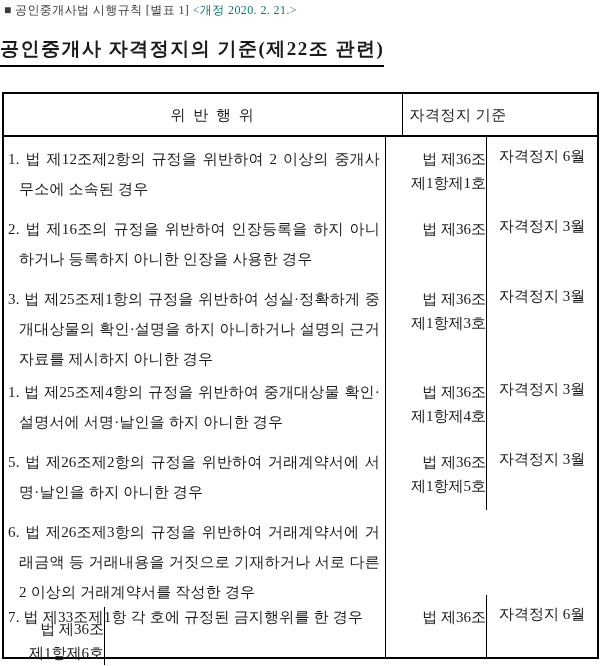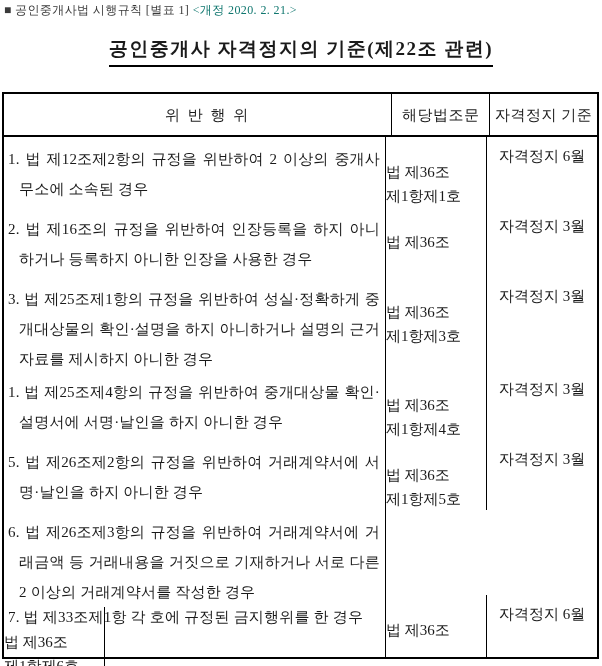--- a/index.html
+++ b/index.html
@@ -12,21 +12,20 @@
     overflow:hidden;
   }
   .src-line {
     position:absolute; top:2px; left:4px;
     font-size:12px; letter-spacing:0.4px;
     color:#3a3a3a; white-space:nowrap;
   }
   .src-line .rev { color:#0f766e; }
   .title-wrap {
     position:absolute; top:36px; left:0; width:602px;
-    text-align:center;
   }
   .title {
     display:inline-block;
     font-size:19px; font-weight:bold; letter-spacing:1.5px;
     border-bottom:2px solid #000; padding-bottom:3px;
     white-space:nowrap;
   }
   .tbl {
     position:absolute; left:2px; top:92px;
     width:593px;
@@ -46,21 +45,21 @@
   .c1 {
     box-sizing:border-box; width:382px;
     border-right:1px solid #000;
     padding:7px 5px 0 15px; text-indent:-11px;
     font-size:15px; line-height:30px;
     text-align:justify; letter-spacing:0.2px;
   }
   .c2 {
     box-sizing:border-box; width:101px;
     border-right:1px solid #000;
-    padding-top:23px; text-align:left;
+    padding-top:10px; text-align:right;
     font-size:15px; line-height:24px;
   }
   .c3 {
     box-sizing:border-box; width:110px;
     padding-top:7px; text-align:center;
     font-size:15px; line-height:24px;
     white-space:nowrap;
   }
   .hr1,.hr2,.hr4,.hr5 { height:70px; }
   .hr3 { height:93px; }
@@ -75,21 +74,20 @@
   <span class="rev">&lt;개정 2020. 2. 21.&gt;</span>
 </div>
 
 <div class="title-wrap">
   <span class="title">공인중개사 자격정지의 기준(제22조 관련)</span>
 </div>
 
 <div class="tbl">
   <div class="thead">
     <div class="th th1">위 반 행 위</div>
-    <div class="th th2">해당법조문</div>
     <div class="th th3">자격정지 기준</div>
   </div>
 
   <div class="row hr1">
     <div class="c1">1. 법 제12조제2항의 규정을 위반하여 2 이상의 중개사무소에 소속된 경우</div>
     <div class="c2">
       <div>법 제36조</div>
       <div>제1항제1호</div>
     </div>
     <div class="c3">자격정지 6월</div>

